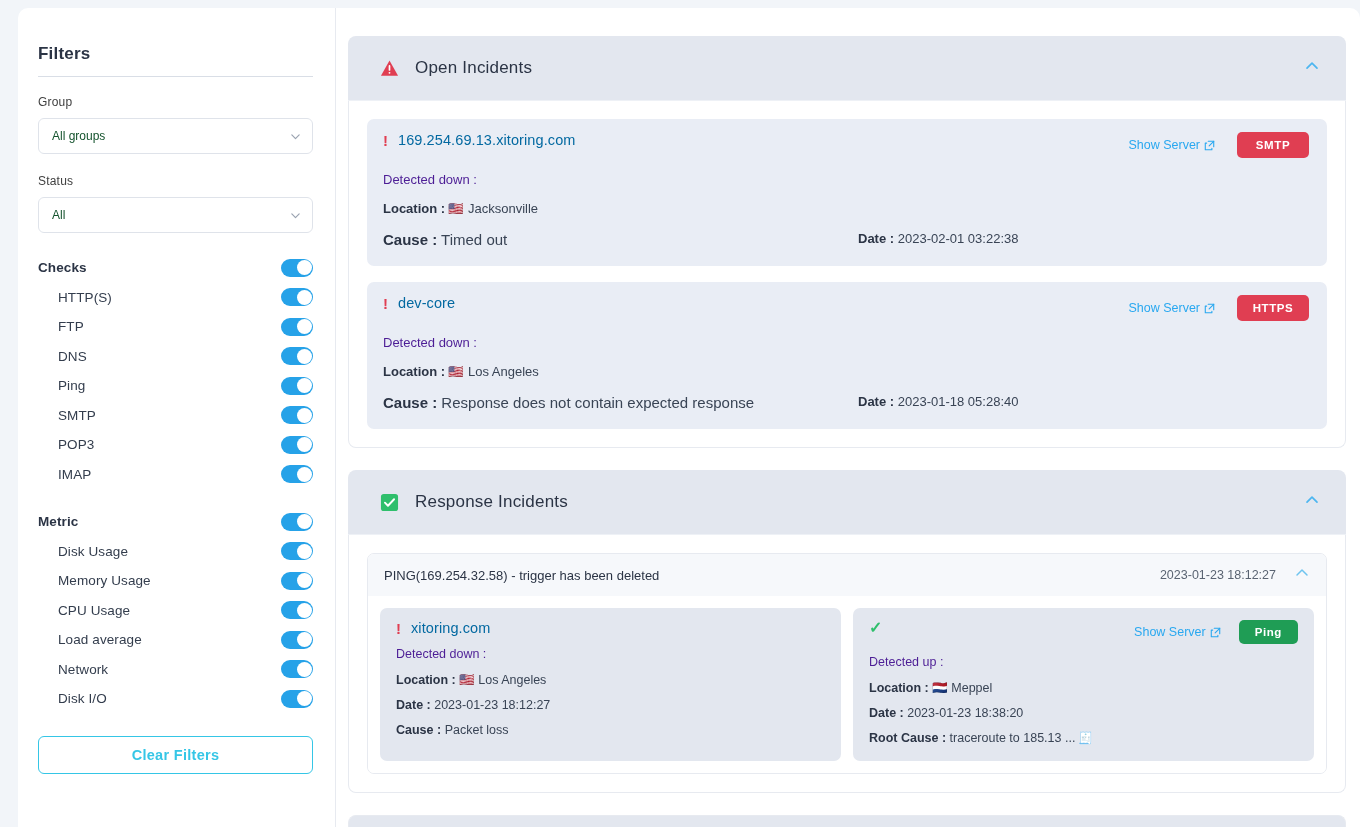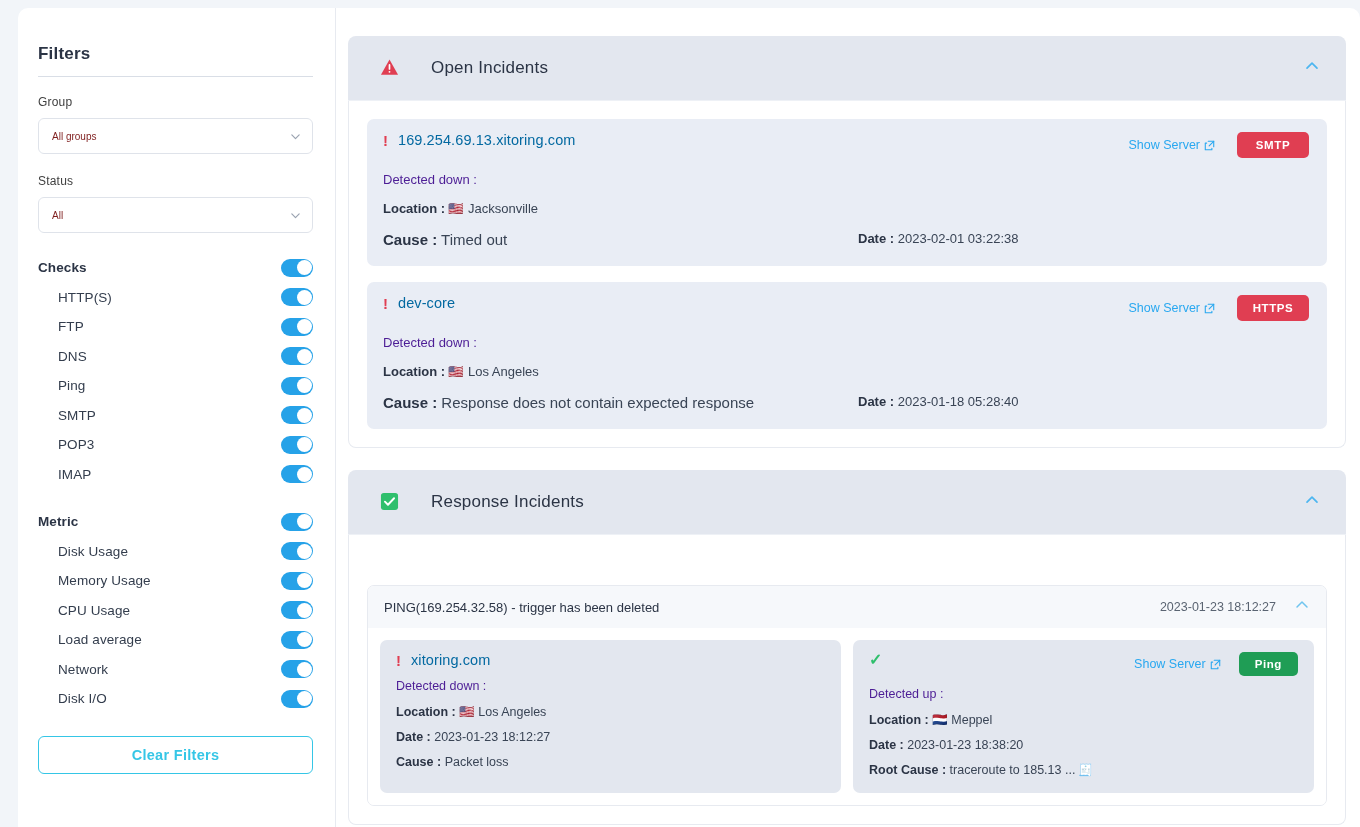--- a/index.html
+++ b/index.html
@@ -33,21 +33,21 @@
   }
   .filters-rule { height: 1px; background: #d9dee6; margin-bottom: 18px; }
   .field-label {
     font-size: 12px; color: #404040; margin-bottom: 9px; letter-spacing: .2px;
   }
   .select-box {
     height: 36px; border: 1px solid #dfe3ea; border-radius: 6px;
     display: flex; align-items: center; justify-content: space-between;
     padding: 0 11px 0 13px; margin-bottom: 20px; background: #fff;
   }
-  .select-value { font-size: 10px; color: #7f1d1d; }
+  .select-value { font-size: 12px; color: #14532d; }
   .chev-sm { width: 11px; height: 11px; }
   .chev-sm svg { display: block; }
 
   .group-block { margin-top: 18px; }
   .row {
     display: flex; align-items: center; justify-content: space-between;
     height: 29.5px;
   }
   .row-label { font-size: 13.5px; color: #333d4d; letter-spacing: .1px; }
   .row.head .row-label { font-weight: bold; font-size: 13.5px; color: #2b3445; }
@@ -70,21 +70,21 @@
 
   
   .main { flex: 1; padding: 28px 14px 0 12px; overflow: hidden; }
   .section { margin-bottom: 22px; }
   .section-head {
     background: #e3e7ef; border-radius: 8px 8px 0 0;
     height: 65px; display: flex; align-items: center;
     padding: 0 26px 0 32px; justify-content: space-between;
     border-bottom: 1px solid #eef1f6;
   }
-  .section-head-left { display: flex; gap: 32px; }
+  .section-head-left { display: flex; align-items: center; gap: 16px; }
   .section-title { font-size: 17px; color: #2b3445; letter-spacing: .2px; }
   .chev-up { width: 16px; height: 16px; }
 
   .warn-tri { width: 19px; height: 19px; display: block; }
   .check-sq { width: 19px; height: 19px; display: block; }
 
   .section-body {
     background: #fff; border: 1px solid #e7eaf0; border-top: none;
     border-radius: 0 0 8px 8px; padding: 18px;
   }
@@ -116,21 +116,21 @@
   .detected { font-size: 13px; color: #4c1d95; margin-top: 14px; }
   .kv { font-size: 13px; color: #394455; margin-top: 14px; }
   .kv b { color: #2b3445; font-weight: bold; }
   .kv-row { display: flex; margin-top: 15px; }
   .kv-row .left { width: 475px; font-size: 15px; color: #394455; }
   .kv-row .right { font-size: 13px; color: #394455; }
   .kv-row b { color: #2b3445; font-weight: bold; }
   .flag { font-size: 12.5px; }
 
   
-  .res-group { border: 1px solid #e7eaf0; border-radius: 7px; overflow: hidden; margin-top: 32px; }
+  .res-group { border: 1px solid #e7eaf0; border-radius: 7px; overflow: hidden; }
   .res-head {
     background: #f6f8fb; height: 42px; display: flex; align-items: center;
     justify-content: space-between; padding: 0 16px 0 16px; cursor: pointer;
   }
   .res-title { font-size: 13px; color: #2b3445; }
   .res-right { display: flex; align-items: center; gap: 18px; }
   .res-date { font-size: 12.5px; color: #5a6472; }
   .res-body { display: flex; gap: 12px; padding: 12px; background: #fff; }
   .res-card {
     flex: 1; background: #e3e7ef; border-radius: 7px; padding: 12px 16px 16px 16px;

